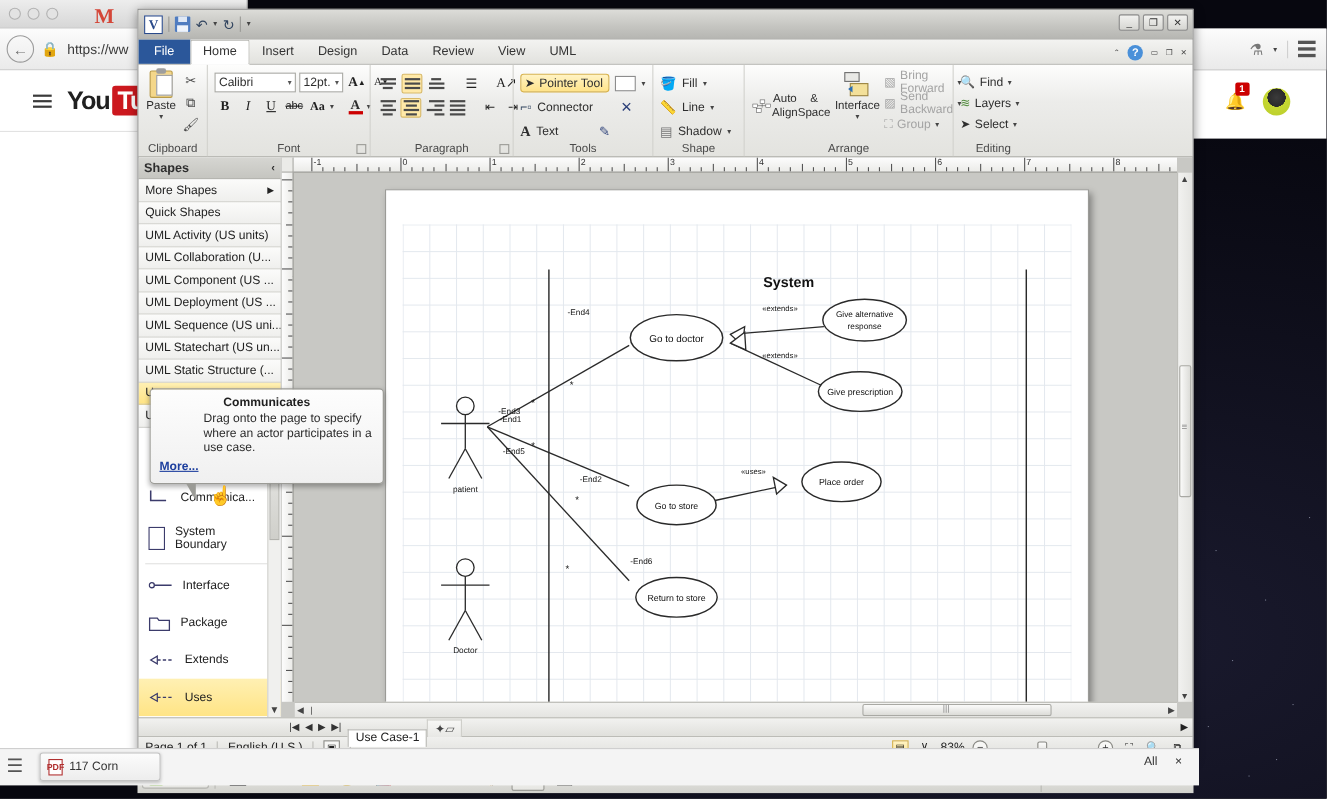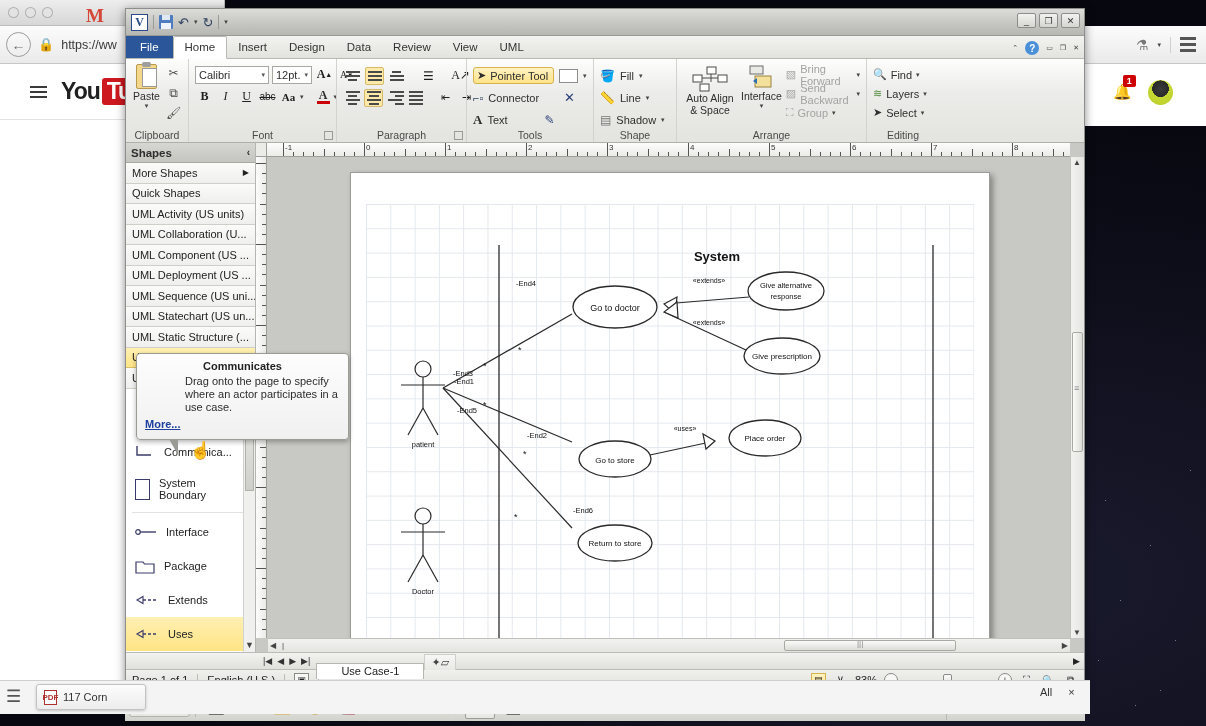--- a/index.html
+++ b/index.html
@@ -163,21 +163,21 @@
 
   .tool-line { display: flex; align-items: center; gap: 5px; height: 21px; font-size: 11px; }
   .ptr-tool {
     background: linear-gradient(#fff3c4,#ffe38a); border: 1px solid #d8b24a; border-radius: 3px;
     padding: 1px 5px 1px 3px; display: flex; align-items: center; gap: 4px; font-size: 11px;
   }
   .cursor-glyph { font-size: 11px; }
   .swatch { width: 19px; height: 14px; background: #fff; border: 1px solid #8d8d8d; }
   .tri { font-size: 7px; color: #444; }
 
-  .autoalign { display: flex; flex-direction: column; align-items: center; width: 72px; font-size: 10.5px; line-height: 12px; text-align: center; }
+  .autoalign { display: flex; flex-direction: row; align-items: center; width: 72px; font-size: 10.5px; line-height: 12px; text-align: center; }
   .position { display: flex; flex-direction: column; align-items: center; width: 48px; font-size: 10.5px; }
   .arrange-list { display: flex; flex-direction: column; gap: 2px; padding-top: 2px; }
   .arrange-item { display: flex; align-items: center; gap: 4px; color: #a3a3a3; font-size: 11px; height: 17px; }
   .edit-list { display: flex; flex-direction: column; gap: 2px; padding-top: 2px; }
   .edit-item { display: flex; align-items: center; gap: 4px; font-size: 11px; height: 17px; color: #2e2e2e; }
 
   
   .v-main { flex: 1; display: flex; position: relative; overflow: hidden; }
 
   
@@ -254,21 +254,21 @@
   .hthumb { position: absolute; top: 1px; left: 516px; width: 172px; height: 11px;
     background: linear-gradient(#fbfbfa,#dcdcd8); border: 1px solid #a9a9a4; border-radius: 2px; }
   .hthumb::after { content: '|||'; position: absolute; left: 72px; top: -2px; font-size: 8px; color: #888; }
 
   
   .pagetabs {
     height: 17px; background: linear-gradient(#f2f2f0,#e0e0dc); border-top: 1px solid #bcbcb7;
     display: flex; align-items: center; font-size: 11px; color: #222; position: relative;
   }
   .nav-btns { display: flex; align-items: center; gap: 5px; padding: 0 6px; font-size: 9px; color: #333; }
-  .ptab { background: #fff; border: 1px solid #b6b6b1; border-bottom: none; padding: 1px 24px 2px;
+  .ptab { background: #fff; border: 1px solid #b6b6b1; border-bottom: none; padding: 1px 6px 2px;
      font-size: 11px; margin-top: 19px; }
   .ptab-new { padding: 1px 6px; font-size: 11px; color: #444; border: 1px solid #cfcfca; border-bottom: none;
      background: linear-gradient(#f7f7f5,#e8e8e5); margin-top: 1px; }
   .ptabs-right { margin-left: auto; display: flex; align-items: center; gap: 4px; padding-right: 4px; font-size: 9px; }
 
   
   .statusbar {
     height: 21px; background: linear-gradient(#f0f0ee,#dededa); border-top: 1px solid #bcbcb7;
     display: flex; align-items: center; font-size: 11px; color: #222; padding: 0 6px; gap: 9px;
   }

